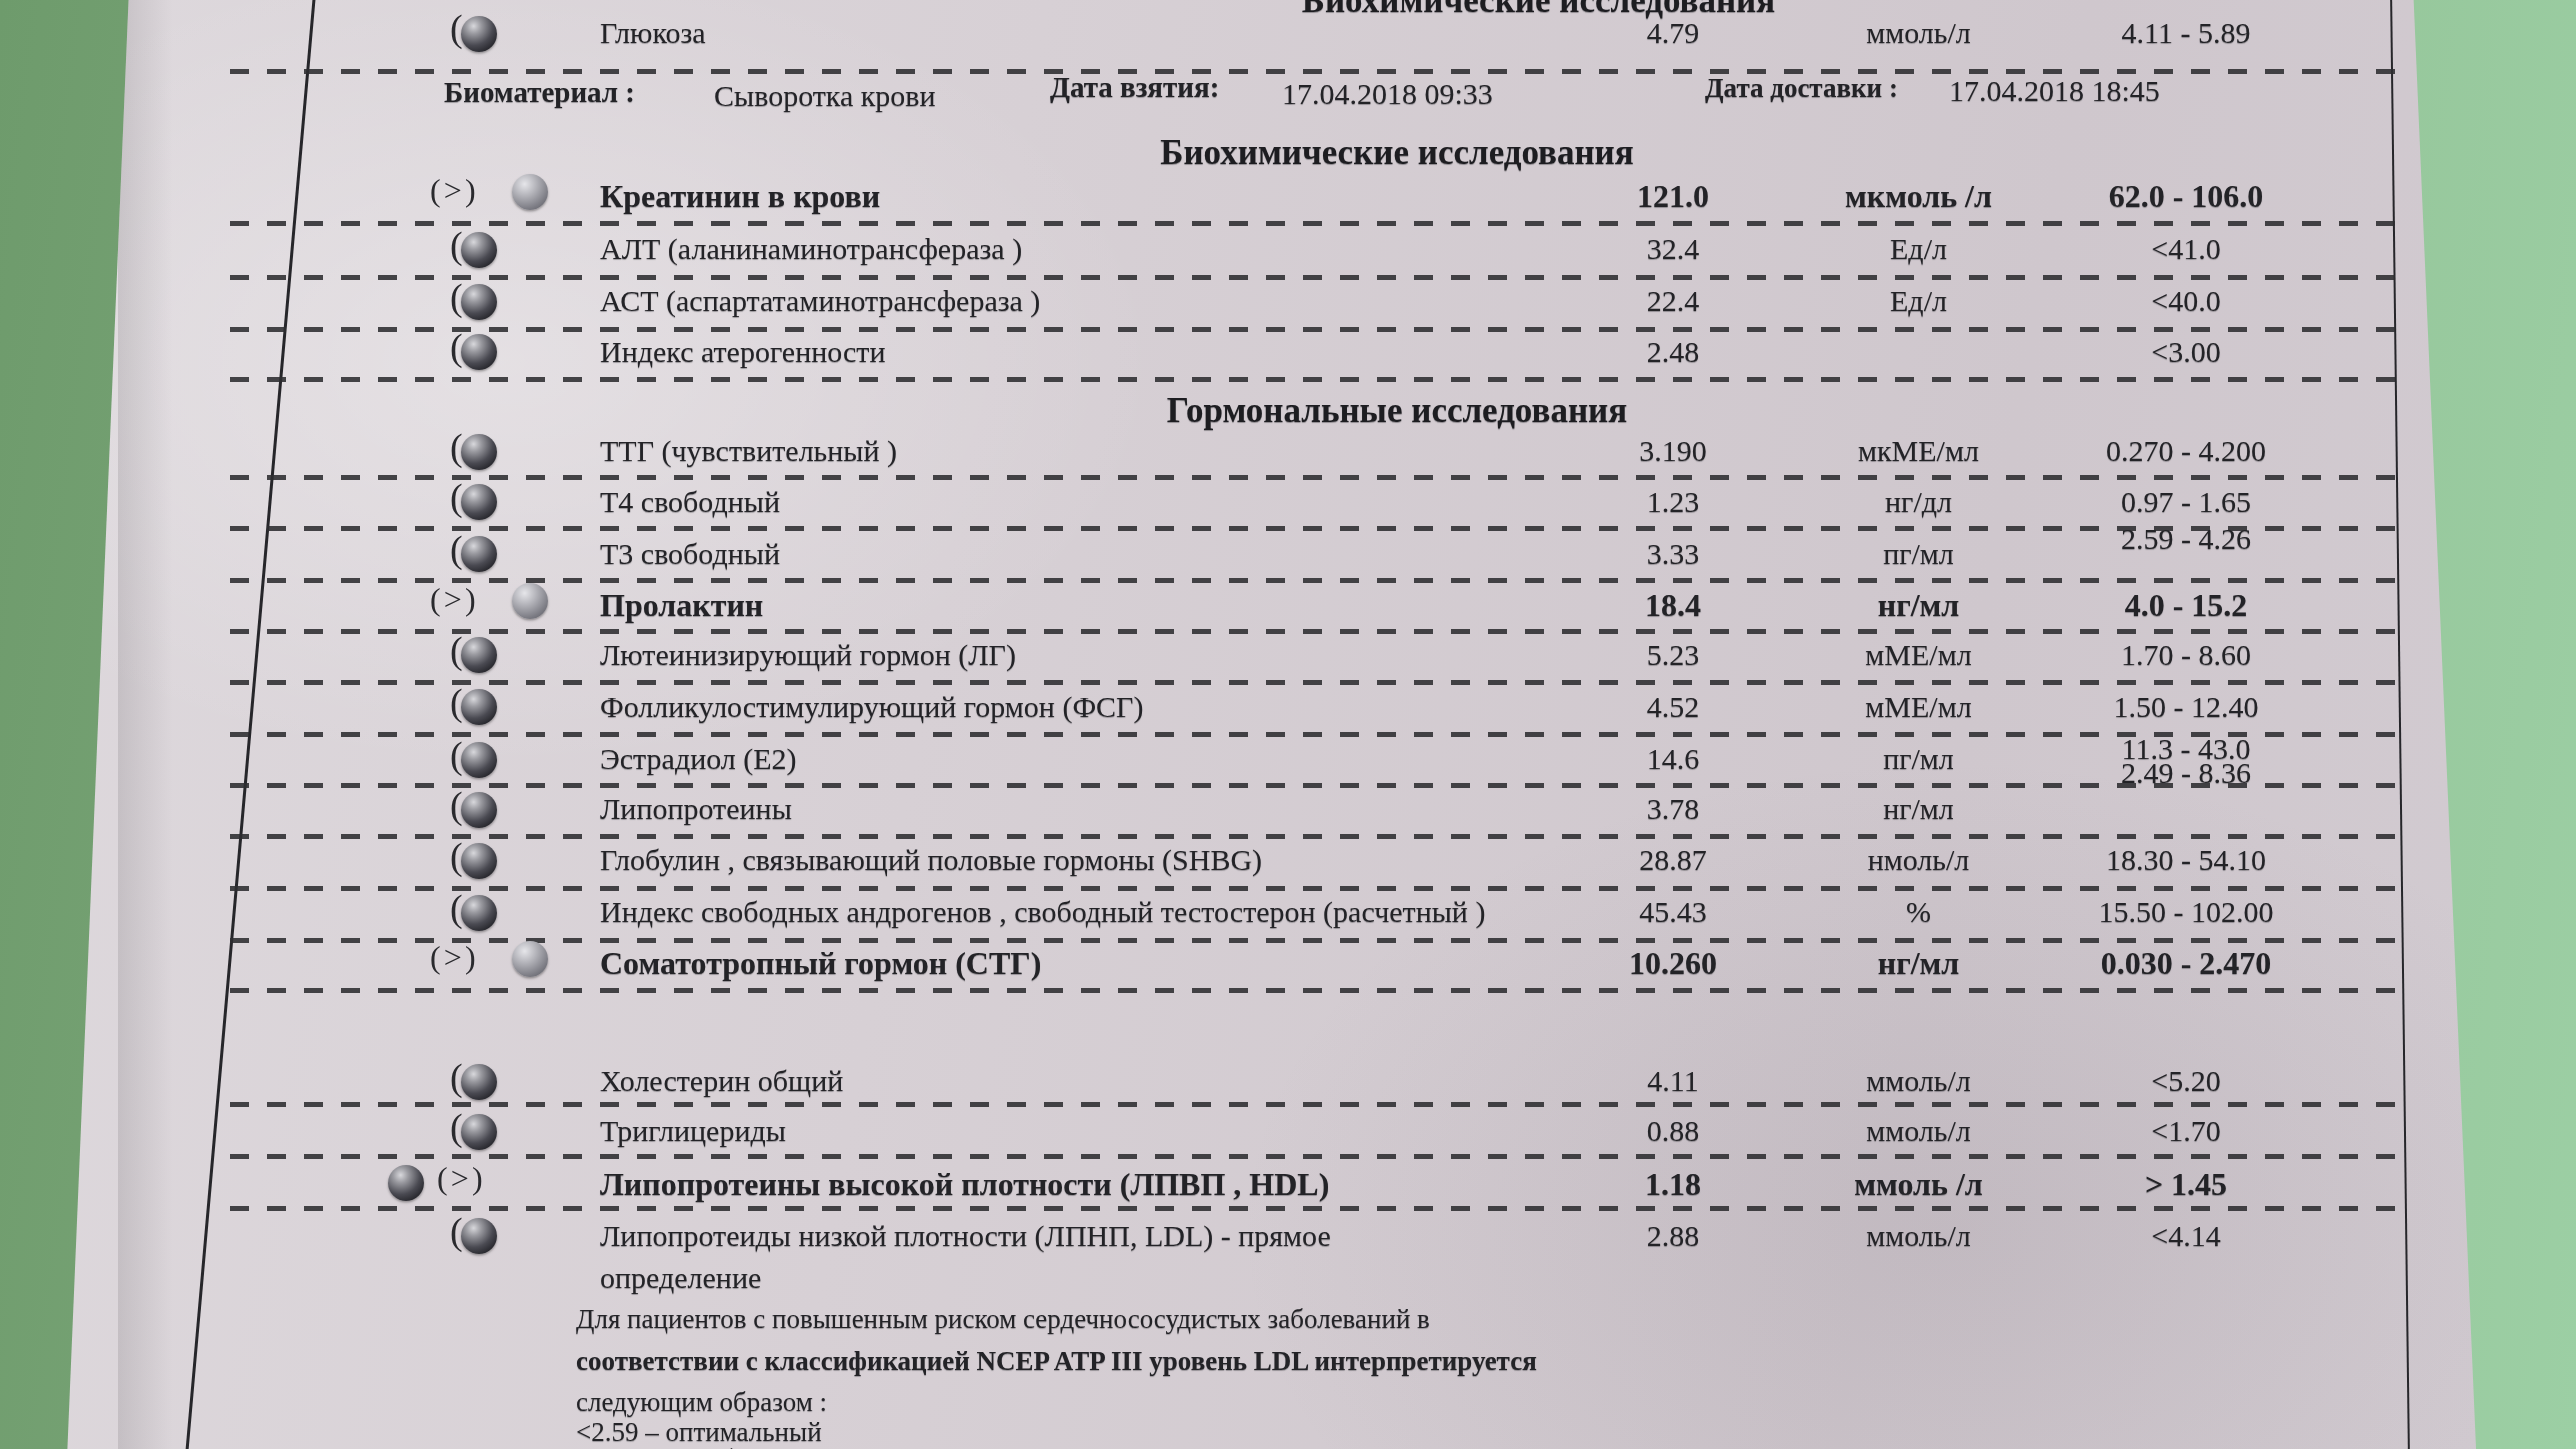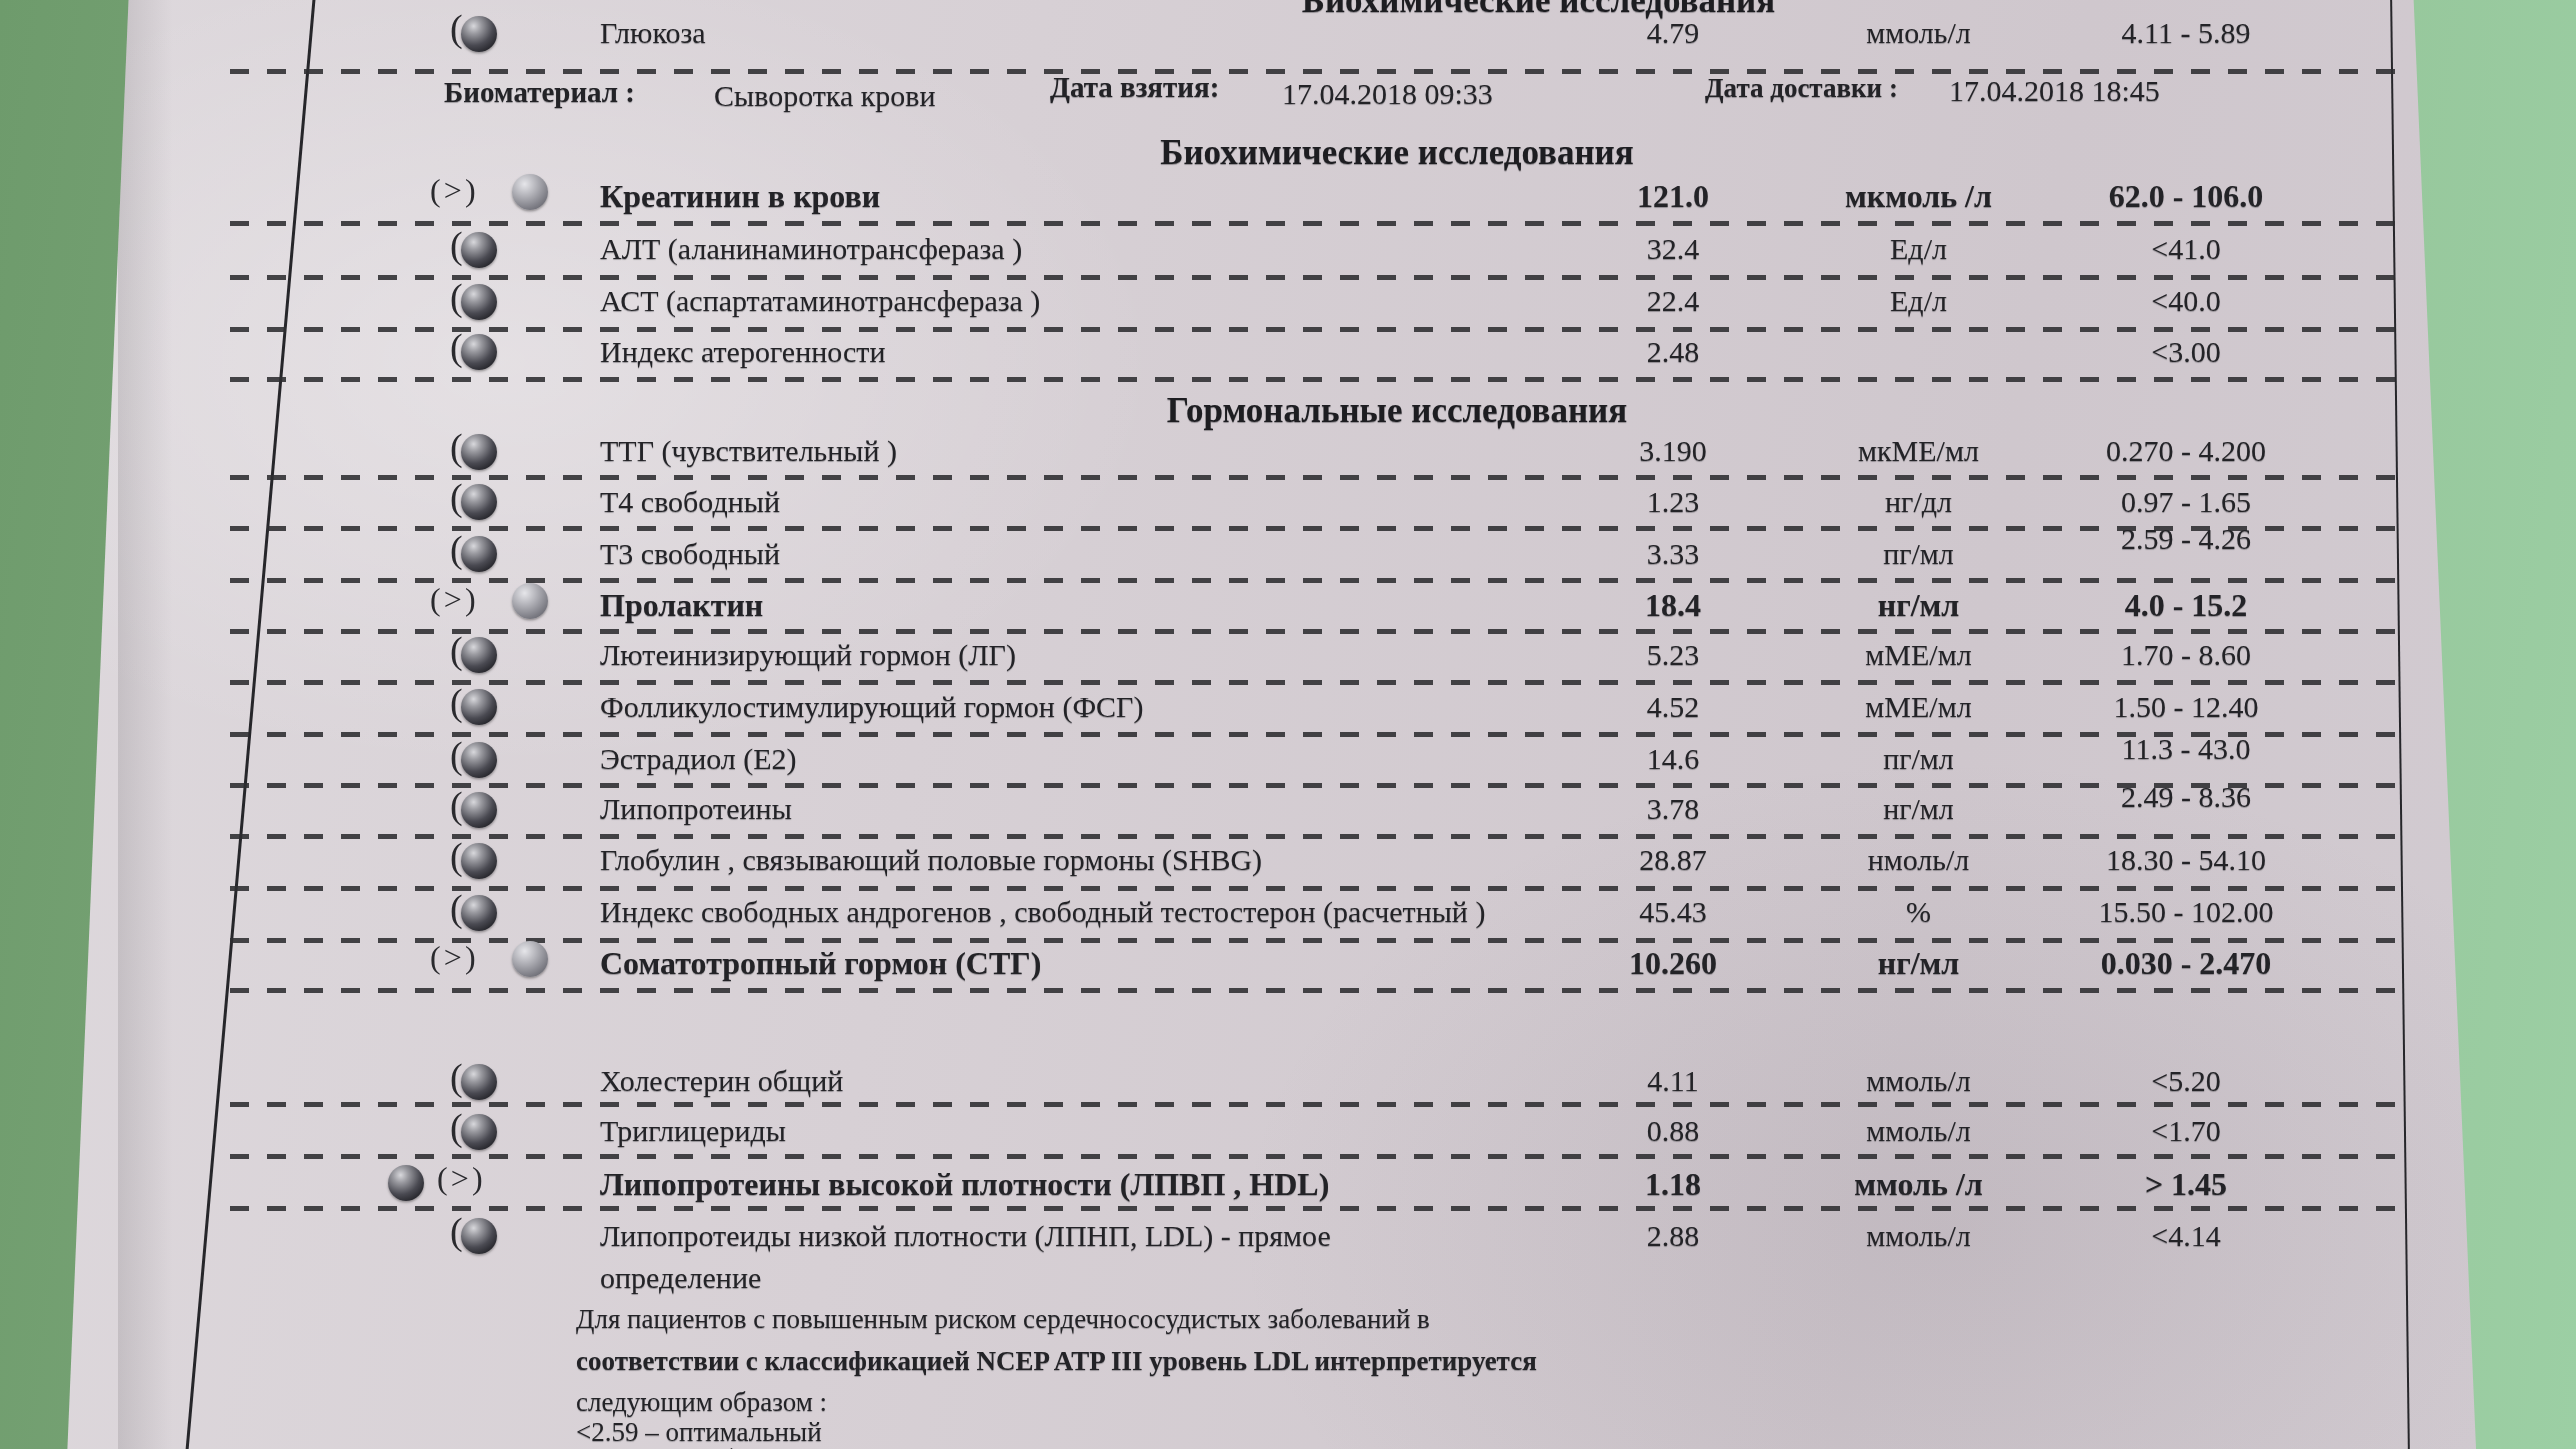--- a/index.html
+++ b/index.html
@@ -167,21 +167,21 @@
         <div class="cell unit" style="top: 742px;">пг/мл</div>
         <div class="cell ref" style="top: 732px;">11.3 - 43.0</div>
         <div class="sep" style="top: 783px;"></div>
         <span class="marker" style="top: 786px; left: 450px;">
           <span class="paren">(</span>
           <span class="ball" style="left: 11px; top: 6.3px;"></span>
         </span>
         <div class="cell name" style="top: 792px;">Липопротеины</div>
         <div class="cell result" style="top: 792px;">3.78</div>
         <div class="cell unit" style="top: 792px;">нг/мл</div>
-        <div class="cell ref" style="top: 780px;">2.49 - 8.36</div>
+        <div class="cell ref" style="top: 756px;">2.49 - 8.36</div>
         <div class="sep" style="top: 834px;"></div>
         <span class="marker" style="top: 837px; left: 450px;">
           <span class="paren">(</span>
           <span class="ball" style="left: 11px; top: 6.3px;"></span>
         </span>
         <div class="cell name" style="top: 843px;">Глобулин , связывающий половые гормоны   (SHBG)</div>
         <div class="cell result" style="top: 843px;">28.87</div>
         <div class="cell unit" style="top: 843px;">нмоль/л</div>
         <div class="cell ref" style="top: 843px;">18.30 - 54.10</div>
         <div class="sep" style="top: 886px;"></div>

